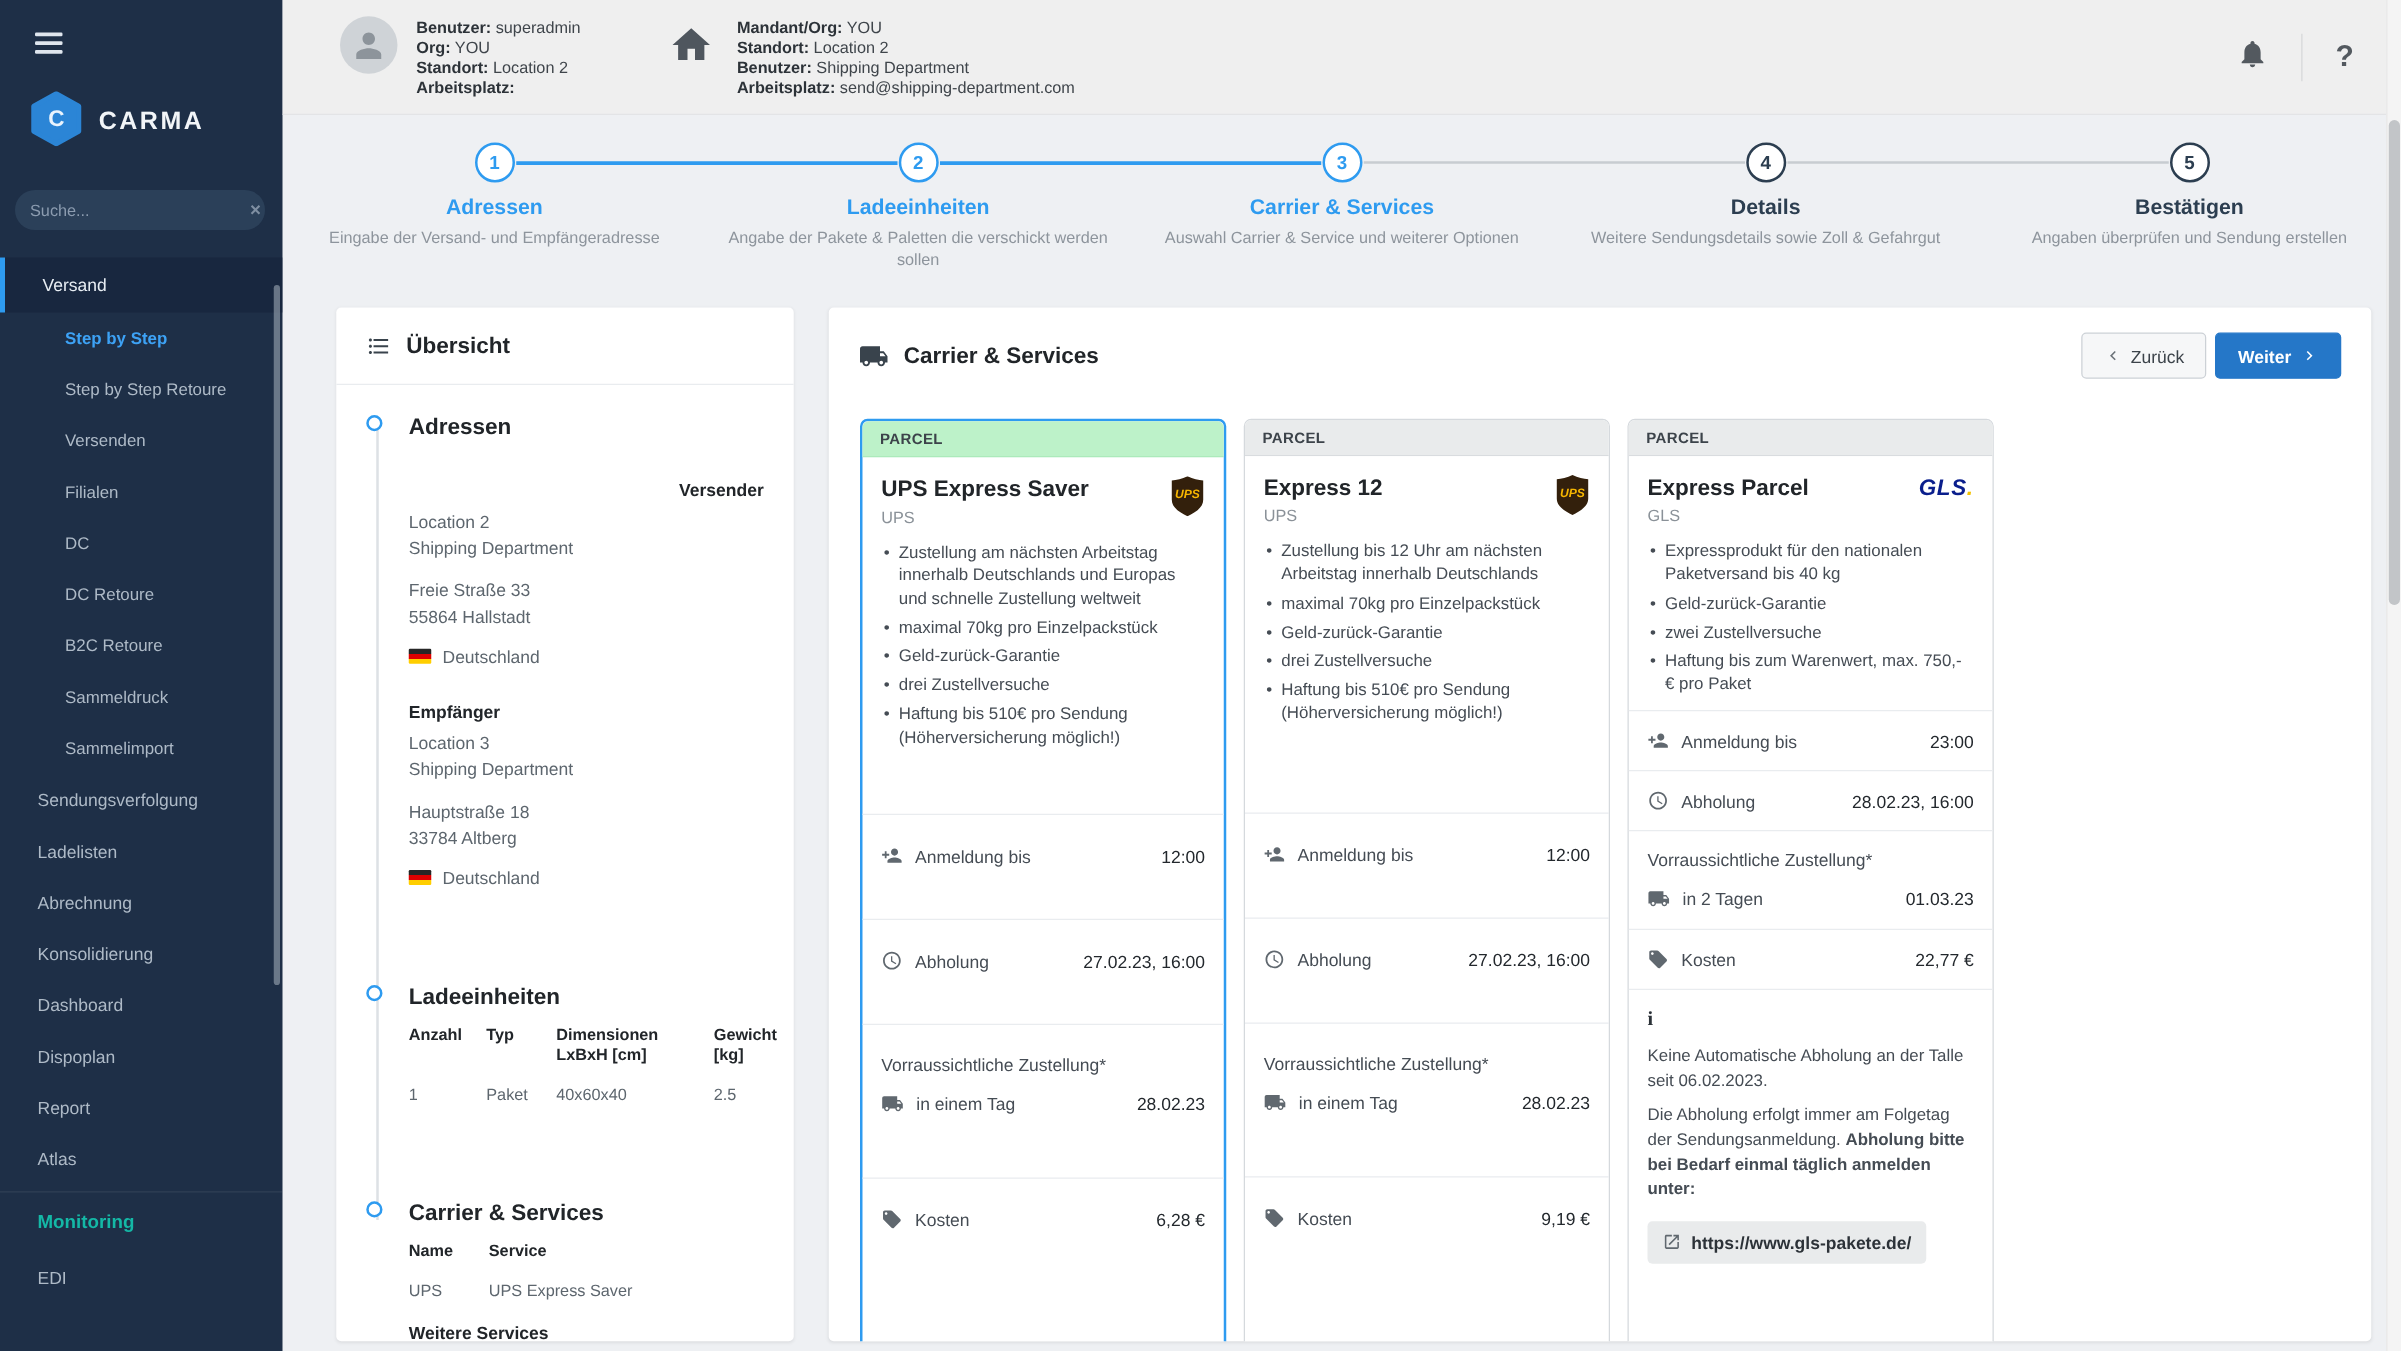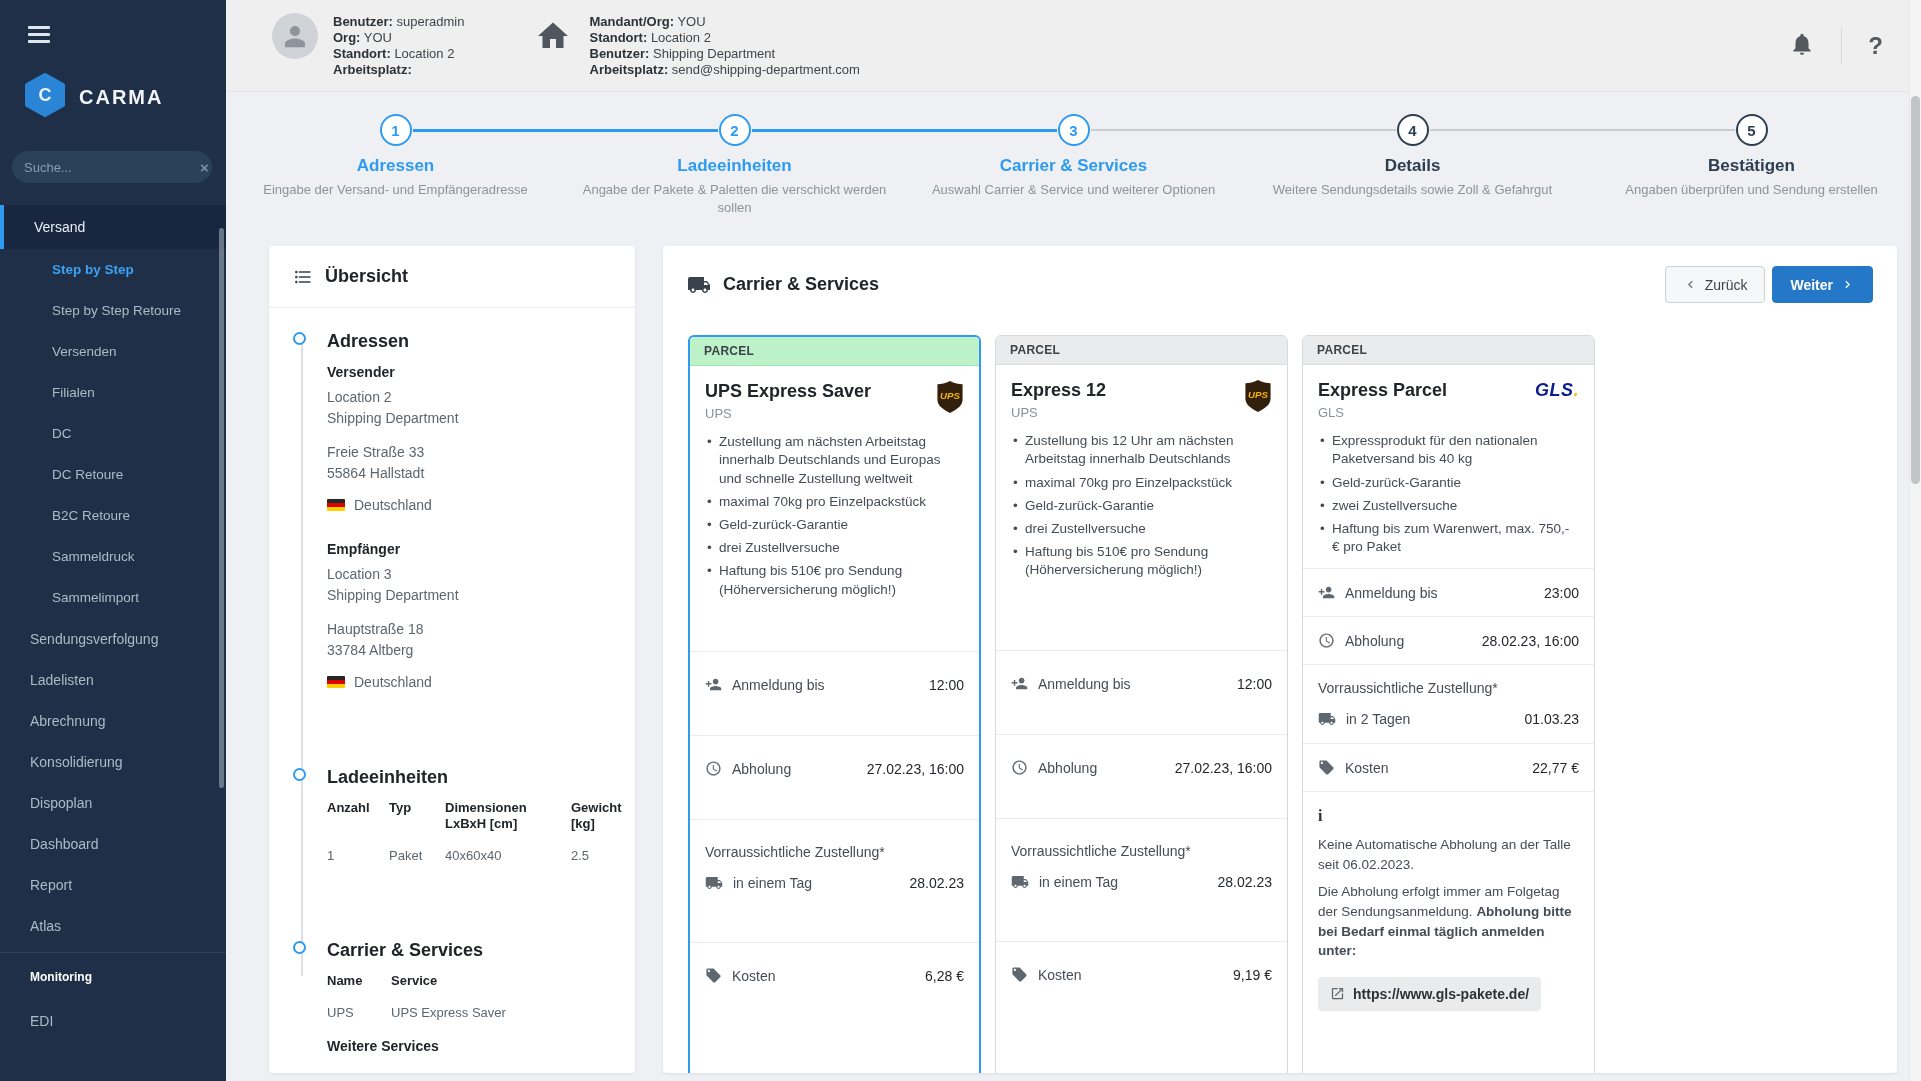--- a/index.html
+++ b/index.html
@@ -15,21 +15,21 @@
   .brand-name { color:#f2f5f8; font-size:20px; font-weight:bold; letter-spacing:2px; }
   .search-box { margin:30px 14px 0 12px; background:#2b4059; border-radius:16px; height:32px; display:flex; align-items:center; padding:0 12px; }
   .search-box input { flex:1; background:transparent; border:none; outline:none; color:#f0abfc; font-size:13px; font-family:"Liberation Sans", sans-serif; }
   .search-box input::placeholder { color:#8c9cb0; }
   .search-clear { color:#7f8fa2; font-size:15px; font-weight:bold; cursor:pointer; }
   .menu { margin-top:22px; }
   .menu-item { height:41px; display:flex; align-items:center; padding-left:30px; font-size:14px; color:#aebac7; cursor:pointer; white-space:nowrap; }
   .menu-item.parent { background:#18273f; border-left:4px solid #2e9bf0; padding-left:30px; color:#e8eef4; height:44px; }
   .menu-item.sub { padding-left:52px; font-size:13.5px; }
   .menu-item.active { color:#3da2f5; font-weight:bold; }
-  .menu-item.section { color:#ffffff; font-weight:bold; font-size:12px; height:48px; border-top:1px solid rgba(255,255,255,.08); margin-top:6px; }
+  .menu-item.section { color:#14b8a6; font-weight:bold; font-size:15px; height:48px; border-top:1px solid rgba(255,255,255,.08); margin-top:6px; }
   .sidebar-scrollbar { position:absolute; right:2px; top:228px; width:5px; height:560px; background:#8a97a5; border-radius:3px; opacity:.7; }
 
   
   .main-col { flex:1; display:flex; flex-direction:column; position:relative; overflow:hidden; }
 
   
   .topbar { height:92px; background:#efefef; border-bottom:1px solid #e3e4e6; display:flex; align-items:center; padding-left:46px; flex-shrink:0; }
   .id-block { display:flex; align-items:flex-start; gap:15px; margin-right:66px; }
   .avatar { width:46px; height:46px; border-radius:50%; background:#cfd3d7; display:flex; align-items:center; justify-content:center; overflow:hidden; }
   .home-ic { width:44px; height:46px; display:flex; align-items:center; justify-content:center; color:#4f565e; }
@@ -66,21 +66,21 @@
   .p-icon { color:#39434c; display:flex; }
 
   
   .overview-body { padding:22px 24px 0; }
   .timeline { position:relative; padding-left:34px; }
   .timeline::before { content:""; position:absolute; left:8px; top:6px; height:640px; width:2px; background:#dde1e5; }
   .tl-section { position:relative; margin-bottom:76px; }
   .tl-dot { position:absolute; left:-34px; top:2px; width:13px; height:13px; border:2px solid #2e9bf0; border-radius:50%; background:#fff; z-index:2; }
   .tl-title { font-size:18px; font-weight:bold; line-height:22px; color:#212529; }
   .addr-label { font-size:14px; font-weight:bold; color:#212529; margin:28px 0 7px; }
-  .addr-label:first-child { margin-top:12px; }
+  .addr-label:first-child { margin-top:32px;text-align:right; }
   .addr-line { font-size:14px; line-height:21px; color:#5d666e; }
   .addr-group + .addr-group { margin-top:13px; }
   .country-row { margin-top:13px; display:flex; align-items:center; font-size:14px; color:#5d666e; }
   .flag-de { display:inline-block; width:18px; height:12px; margin-right:9px; background:linear-gradient(to bottom,#262626 0 33%,#dd0000 33% 66%,#ffce00 66% 100%); border-radius:1px; }
   .ov-table { width:100%; border-collapse:collapse; margin-top:12px; table-layout:fixed; }
   .ov-table th { font-size:13px; font-weight:bold; text-align:left; vertical-align:top; color:#212529; line-height:16px; padding-right:6px; }
   .ov-table td { font-size:13px; color:#5d666e; padding:16px 6px 0 0; }
   #lade-table th:nth-child(1){width:62px} #lade-table th:nth-child(2){width:56px}
   #lade-table th:nth-child(3){width:126px} #carrier-table th:nth-child(1){width:64px}
   .more-label { font-size:14px; font-weight:bold; color:#212529; margin-top:18px; }
@@ -159,22 +159,22 @@
         <div class="menu-item sub">Filialen</div>
         <div class="menu-item sub">DC</div>
         <div class="menu-item sub">DC Retoure</div>
         <div class="menu-item sub">B2C Retoure</div>
         <div class="menu-item sub">Sammeldruck</div>
         <div class="menu-item sub">Sammelimport</div>
         <div class="menu-item">Sendungsverfolgung</div>
         <div class="menu-item">Ladelisten</div>
         <div class="menu-item">Abrechnung</div>
         <div class="menu-item">Konsolidierung</div>
+        <div class="menu-item">Dashboard</div>
         <div class="menu-item">Dispoplan</div>
-        <div class="menu-item">Dashboard</div>
         <div class="menu-item">Report</div>
         <div class="menu-item">Atlas</div>
         <div class="menu-item section">Monitoring</div>
         <div class="menu-item">EDI</div>
       </nav>
     <div class="sidebar-scrollbar"></div>
   </aside>
 
   <div class="main-col">
 

